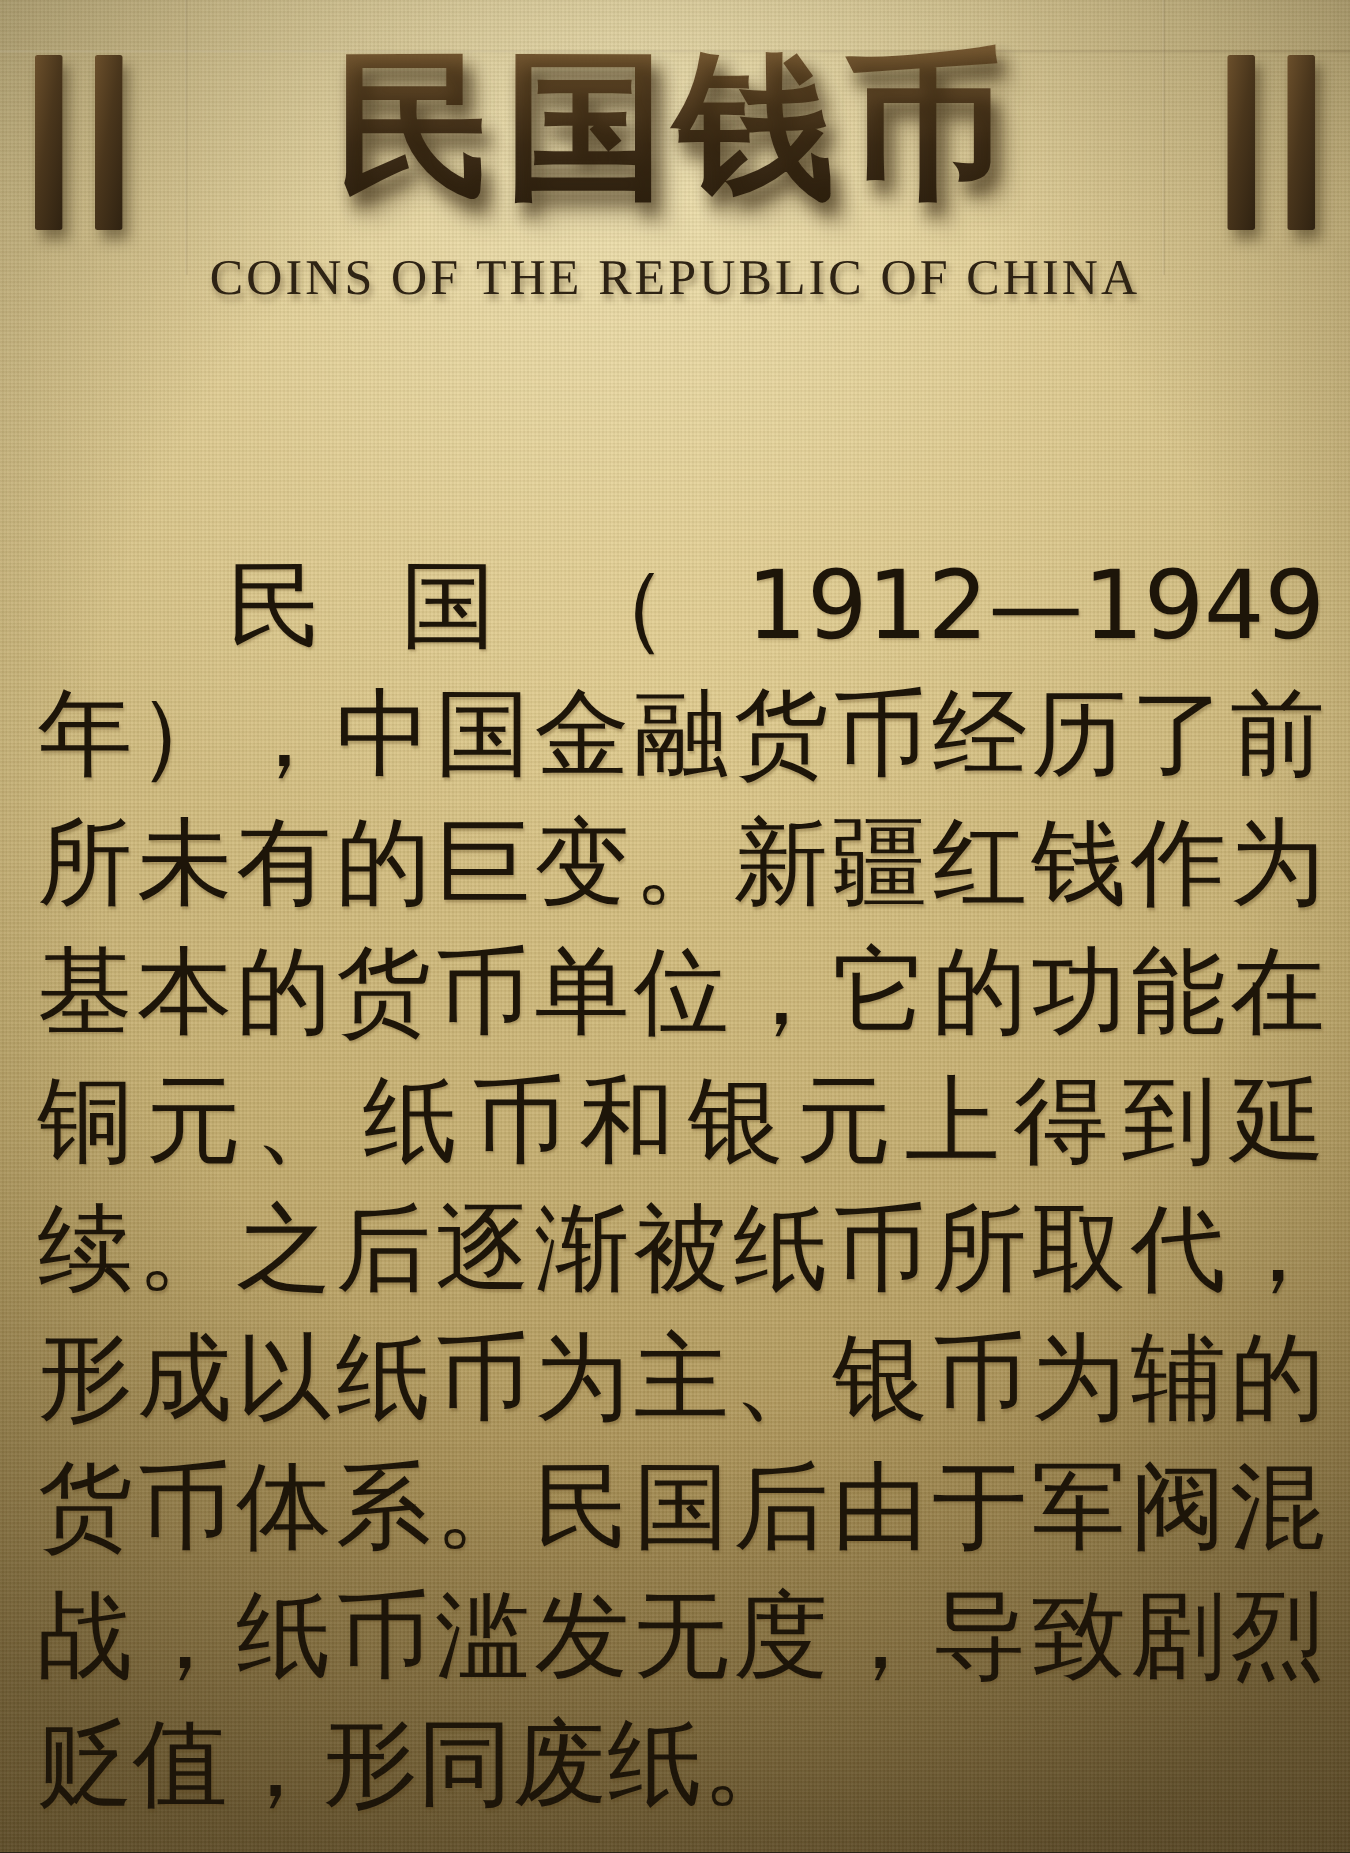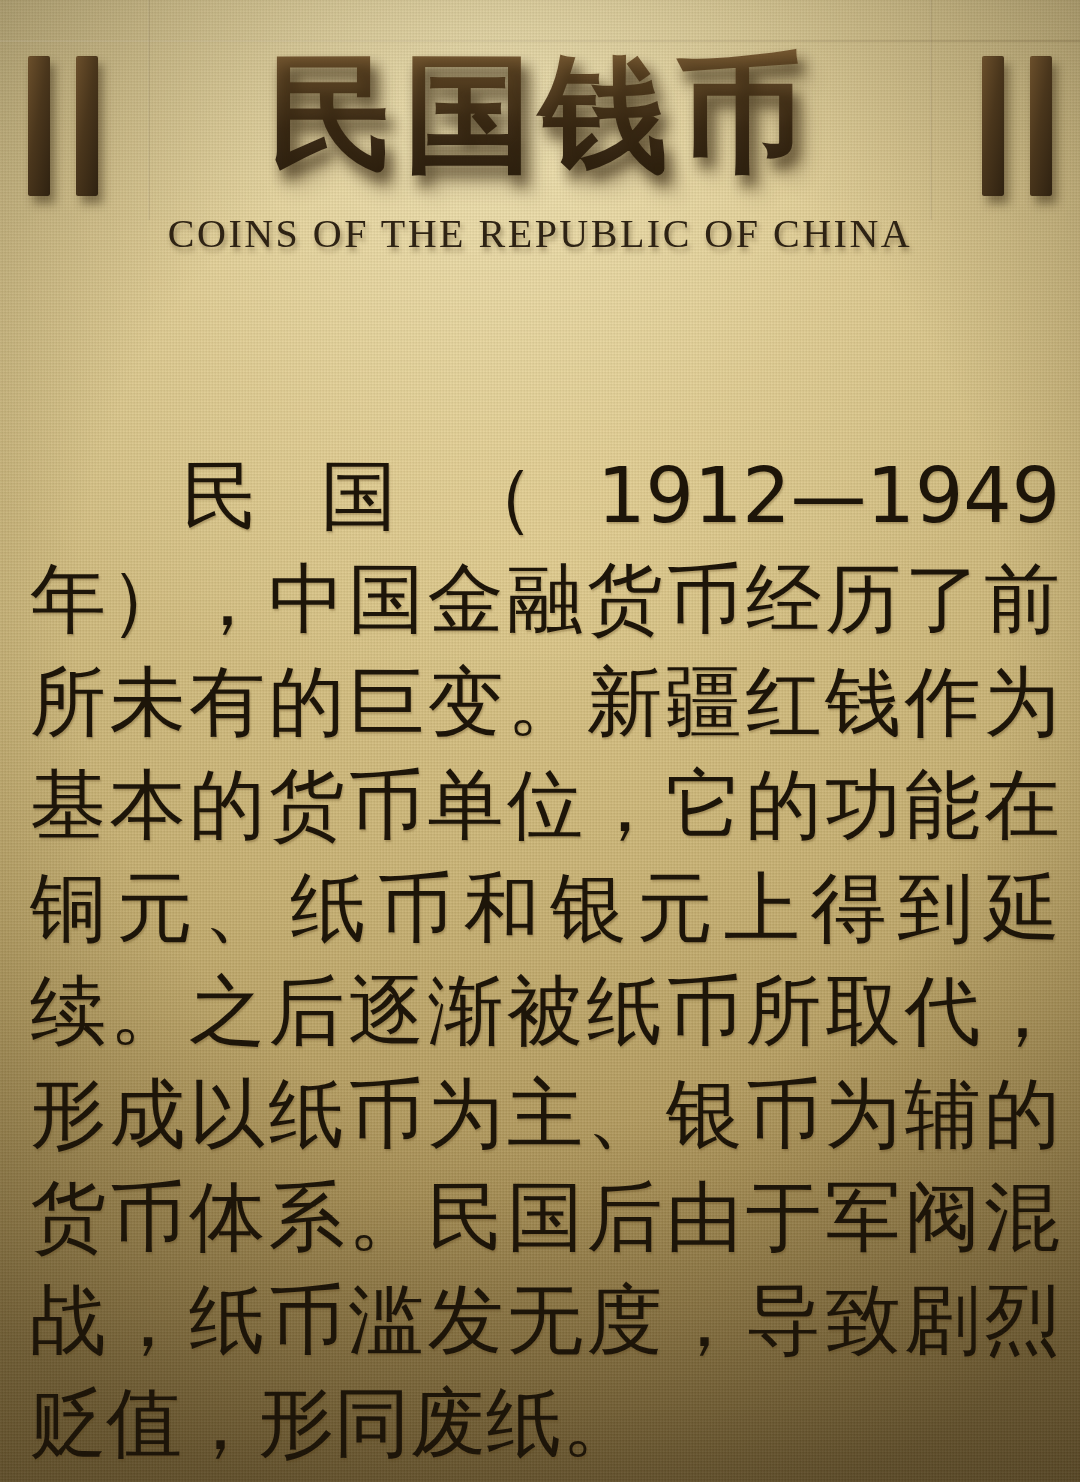--- a/index.html
+++ b/index.html
@@ -52,21 +52,20 @@
     position: relative;
     z-index: 3;
     width: 100%;
     height: 100%;
   }
 
   
   .header {
     position: relative;
     height: 300px;
-    margin-top: 12px;
   }
   .title-cn {
     position: absolute;
     top: 28px;
     left: 0;
     width: 100%;
     text-align: center;
     font-family: "DejaVu Sans", "Liberation Sans", sans-serif;
     font-weight: 700;
     font-size: 128px;

